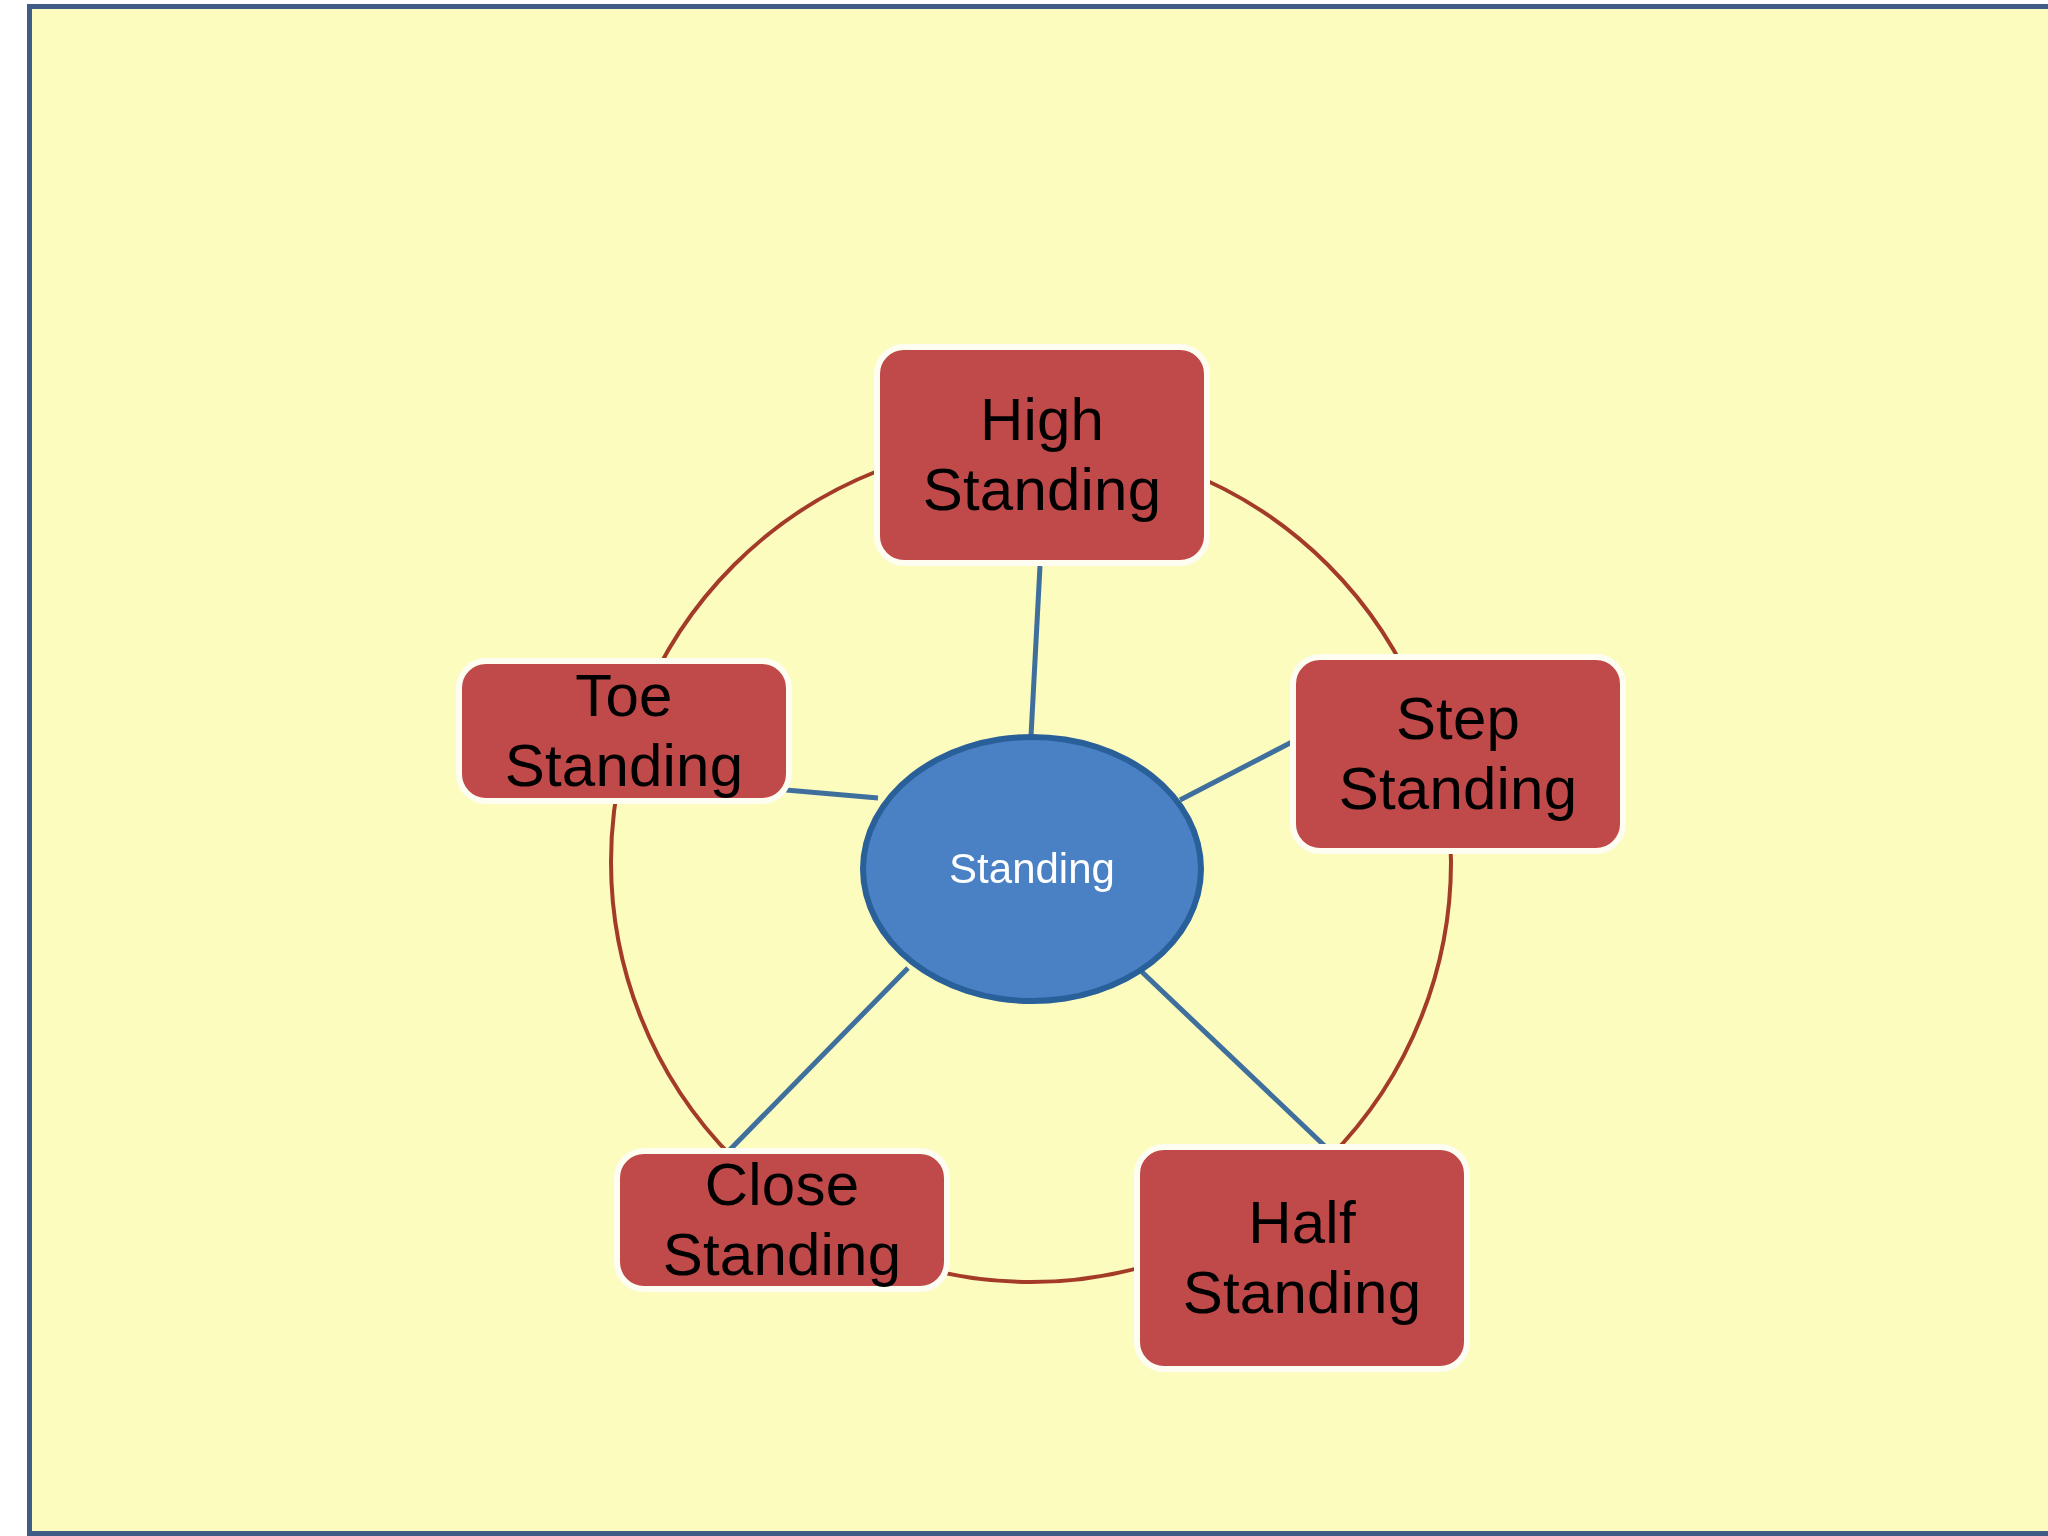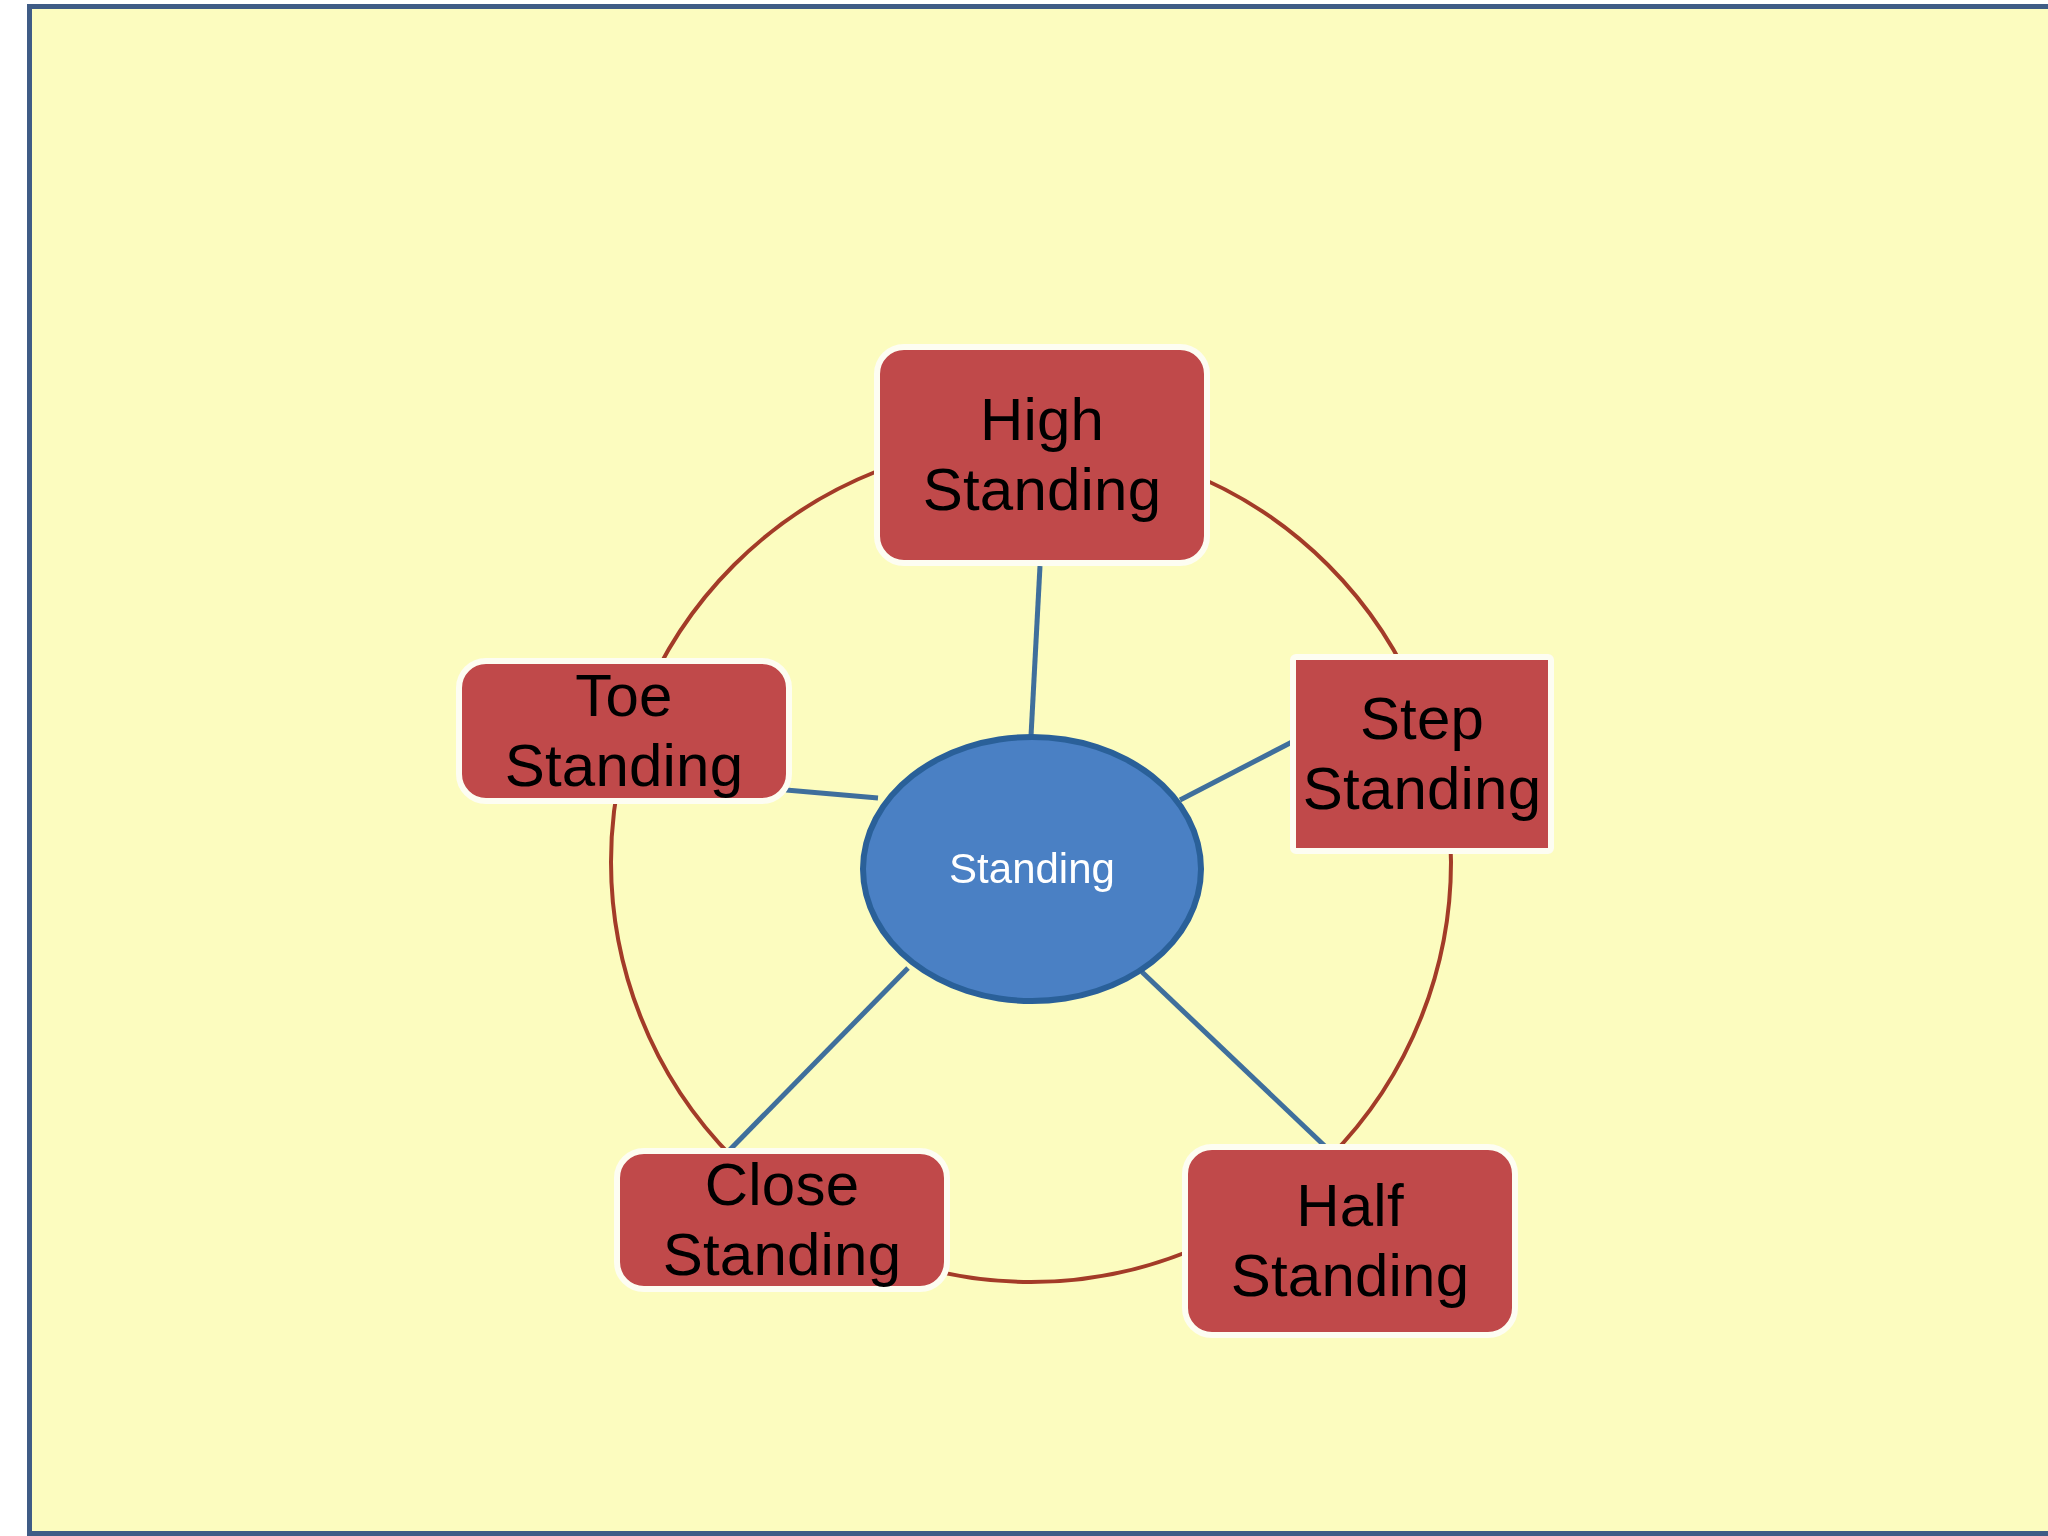--- a/index.html
+++ b/index.html
@@ -62,23 +62,23 @@
     align-items: center;
     justify-content: center;
     text-align: center;
     color: #ffffff;
     font-size: 42px;
     line-height: 1.2;
   }
   
   #node-high     { left: 874px;  top: 344px;  width: 336px; height: 222px; }
   #node-toe      { left: 456px;  top: 658px;  width: 336px; height: 146px; }
-  #node-step     { left: 1290px; top: 654px;  width: 264px; height: 200px; border-radius: 6px; }
+  #node-step     { left: 1290px; top: 654px;  width: 336px; height: 200px; }
   #node-close    { left: 614px;  top: 1148px; width: 336px; height: 144px; }
-  #node-half     { left: 1134px; top: 1144px; width: 336px; height: 194px; margin-left: 48px; }
+  #node-half     { left: 1134px; top: 1144px; width: 336px; height: 228px; }
   #node-center   { left: 860px;  top: 734px;  width: 344px; height: 270px; }
 </style>
 </head>
 <body>
 
 <div id="canvas">
 
   <div id="slide"></div>
 
   <svg id="diagram-svg" viewBox="0 0 2048 1536">

